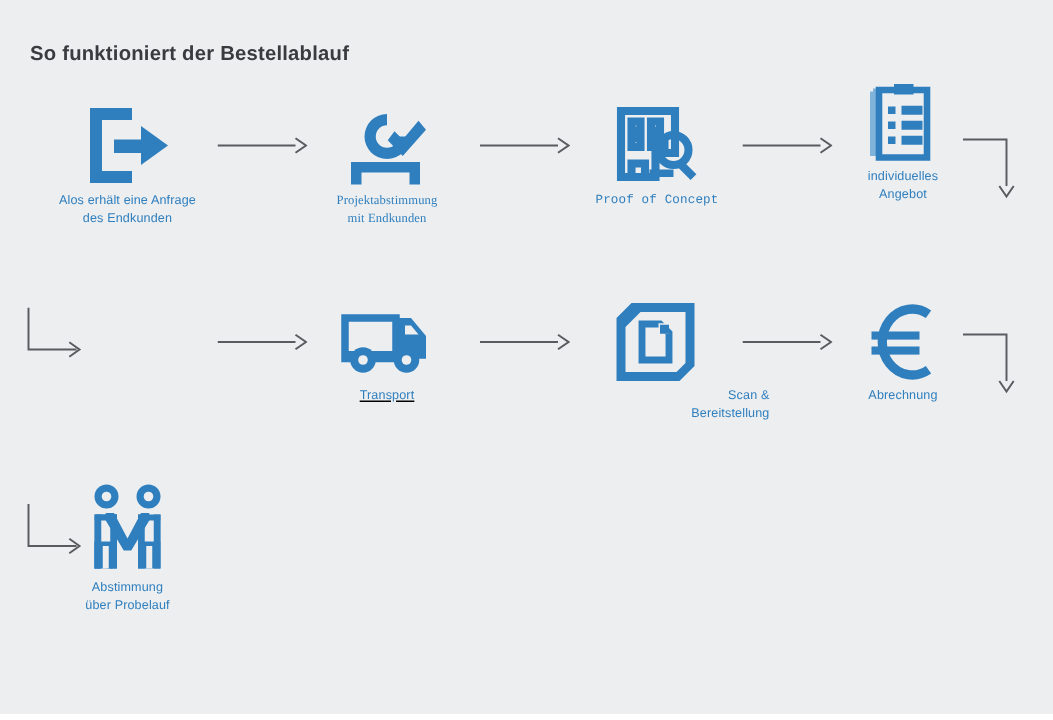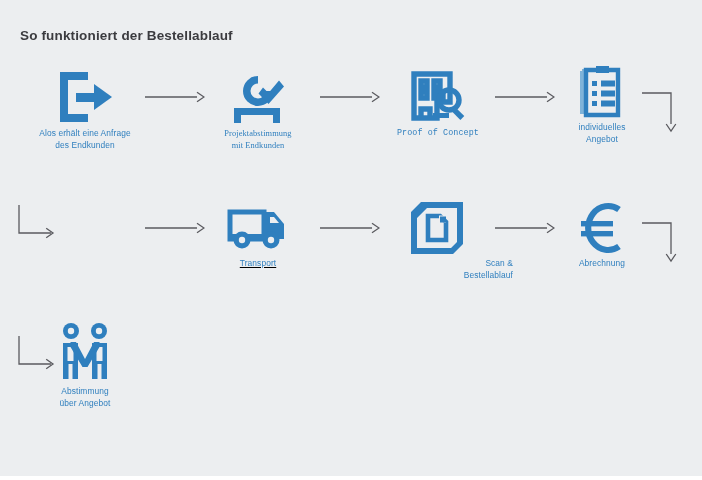--- a/index.html
+++ b/index.html
@@ -144,21 +144,21 @@
     </div>
   </div>
 
   <div class="conn" style="left:495px; top:90px;">
     <svg width="60" height="14" viewBox="0 0 60 14">
       <line x1="0" y1="7" x2="52" y2="7" stroke="#5a5a5f" stroke-width="1.3"></line>
       <path d="M52 2.2 L59 7 L52 11.8" fill="none" stroke="#5a5a5f" stroke-width="1.3"></path>
     </svg>
   </div>
 
-  <div class="step" style="left:527px; top:60px;">
+  <div class="step" style="left:527px; top:50px;">
     <div class="step-icon">
       <svg width="62" height="58" viewBox="0 0 62 58">
 
         <path d="M11 7 H17 V9 H11 Z M11 9 H13 V52 H11 Z" fill="#7fb3d9"></path>
         <rect x="9" y="9" width="4" height="43" fill="#7fb3d9"></rect>
 
         <path d="M15 8 H47 V53 H15 Z" fill="none" stroke="#2f7fbe" stroke-width="4.4"></path>
 
         <rect x="25" y="4" width="13" height="7" fill="#2f7fbe"></rect>
 
@@ -236,21 +236,21 @@
         <path d="M14 4 H56 V46 L46 56 H4 V14 Z
                  M20 10 L10 20 V50 H44 L50 44 V10 Z" fill="#2f7fbe" fill-rule="evenodd"></path>
 
         <path d="M21 18 H33 L39 24 V42 H21 Z" fill="none" stroke="#2f7fbe" stroke-width="4.6"></path>
         <rect x="32" y="17.5" width="7" height="7" fill="#eceef0"></rect>
         <rect x="33" y="18.5" width="6" height="6" fill="#2f7fbe"></rect>
       </svg>
     </div>
     <div class="step-label">
       <span>Scan &amp;</span>
-      <span class="l2">Bestellablauf</span>
+      <span class="l2">Bereitstellung</span>
     </div>
   </div>
 
   <div class="conn" style="left:495px; top:221px;">
     <svg width="60" height="14" viewBox="0 0 60 14">
       <line x1="0" y1="7" x2="52" y2="7" stroke="#5a5a5f" stroke-width="1.3"></line>
       <path d="M52 2.2 L59 7 L52 11.8" fill="none" stroke="#5a5a5f" stroke-width="1.3"></path>
     </svg>
   </div>
 
@@ -303,19 +303,19 @@
         <rect x="43.5" y="43" width="4" height="15" fill="#eceef0"></rect>
         <rect x="38" y="26" width="15" height="14" fill="#eceef0"></rect>
         <rect x="38" y="22" width="4.5" height="36" fill="#2f7fbe"></rect>
         <rect x="48.5" y="22" width="4.5" height="36" fill="#2f7fbe"></rect>
 
         <path d="M22 21 L31 38 L40 21 L45.5 21 L45.5 26 L33.5 46 L28.5 46 L16.5 26 L16.5 21 Z" fill="#2f7fbe"></path>
       </svg>
     </div>
     <div class="step-label">
       <span>Abstimmung</span>
-      <span class="l2">über Angebot</span>
+      <span class="l2">über Probelauf</span>
     </div>
   </div>
 
   <div id="bottom-edge"></div>
 
 </div>
 
 </body></html>

